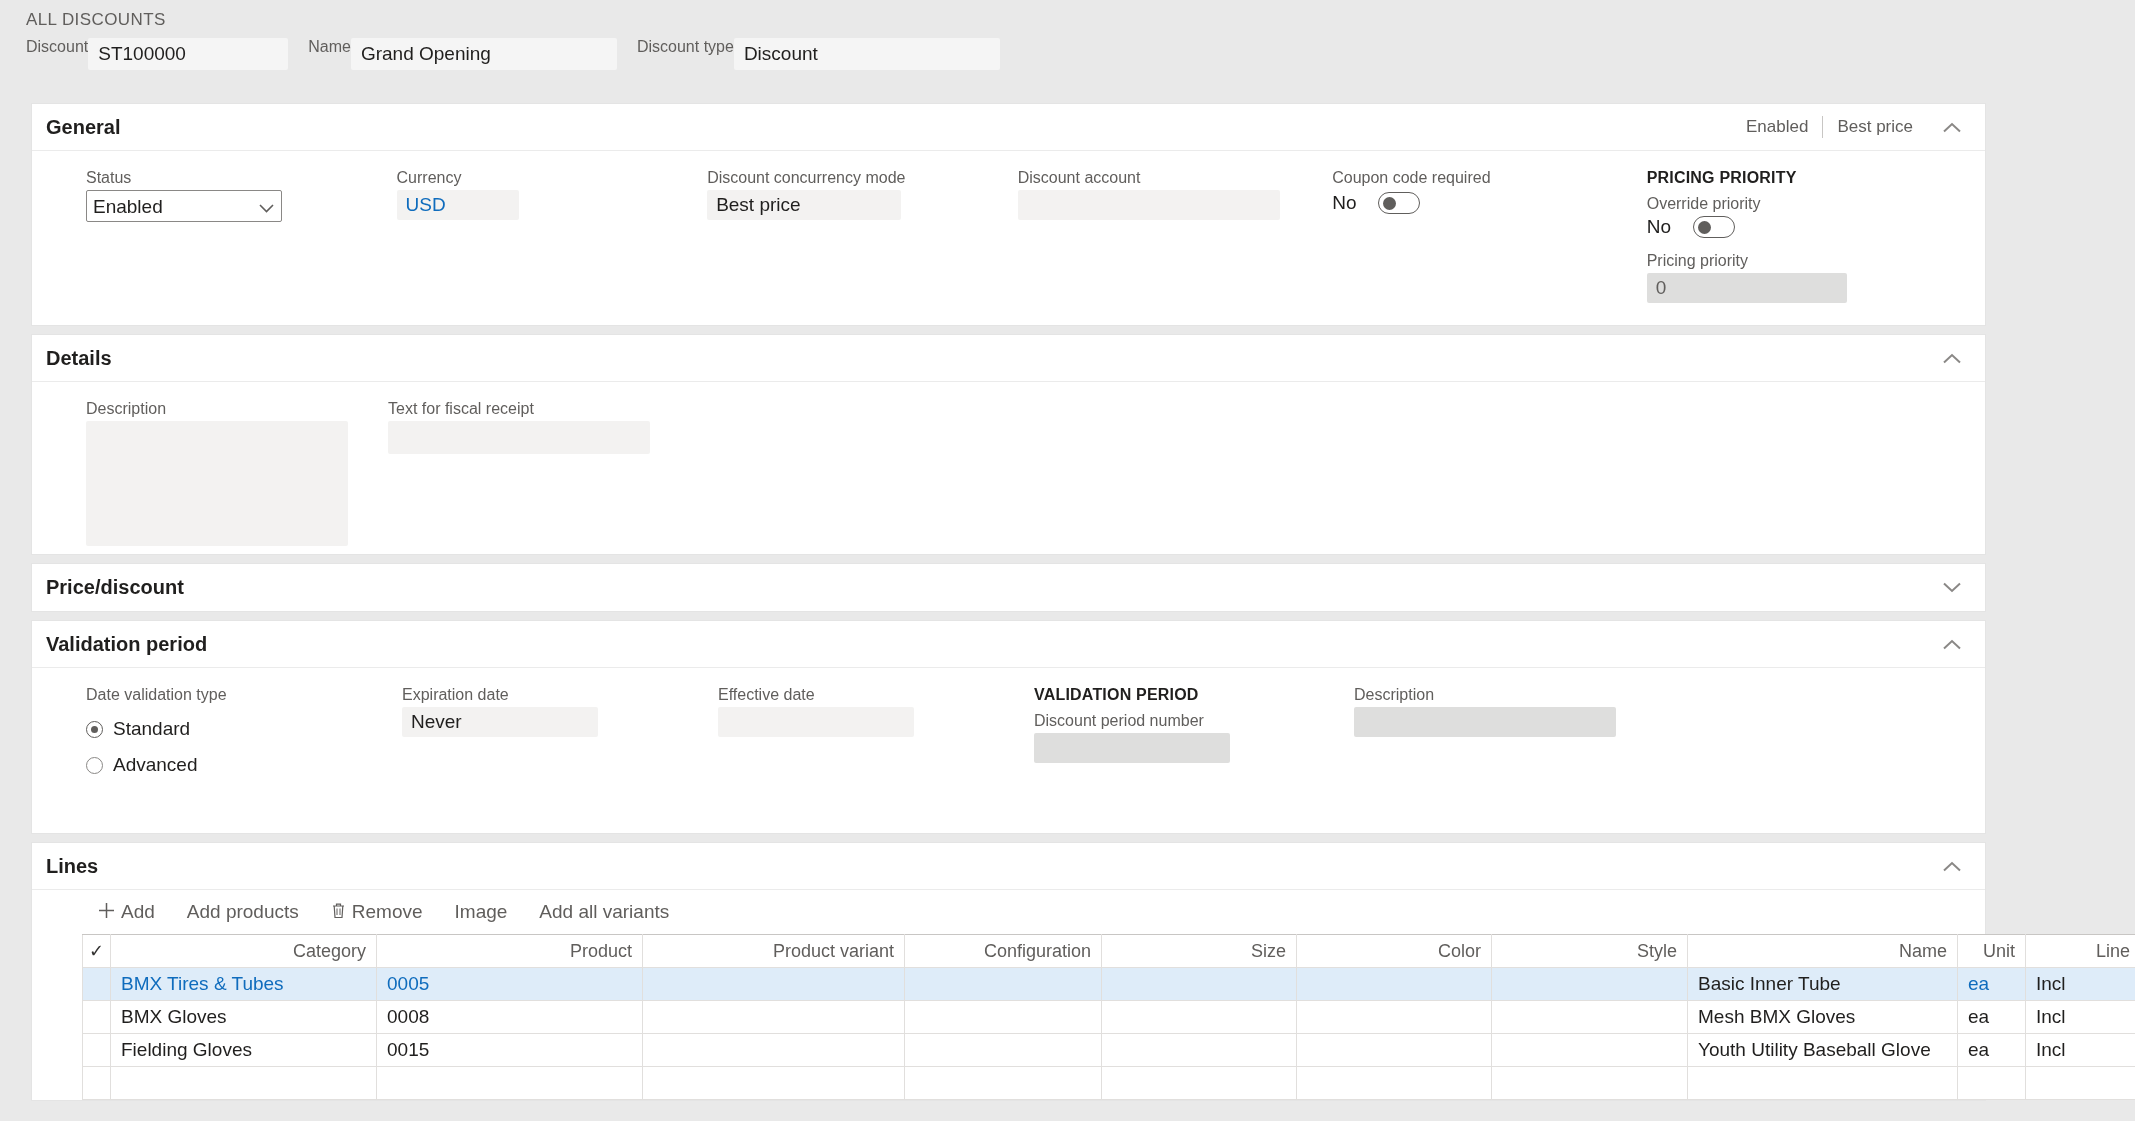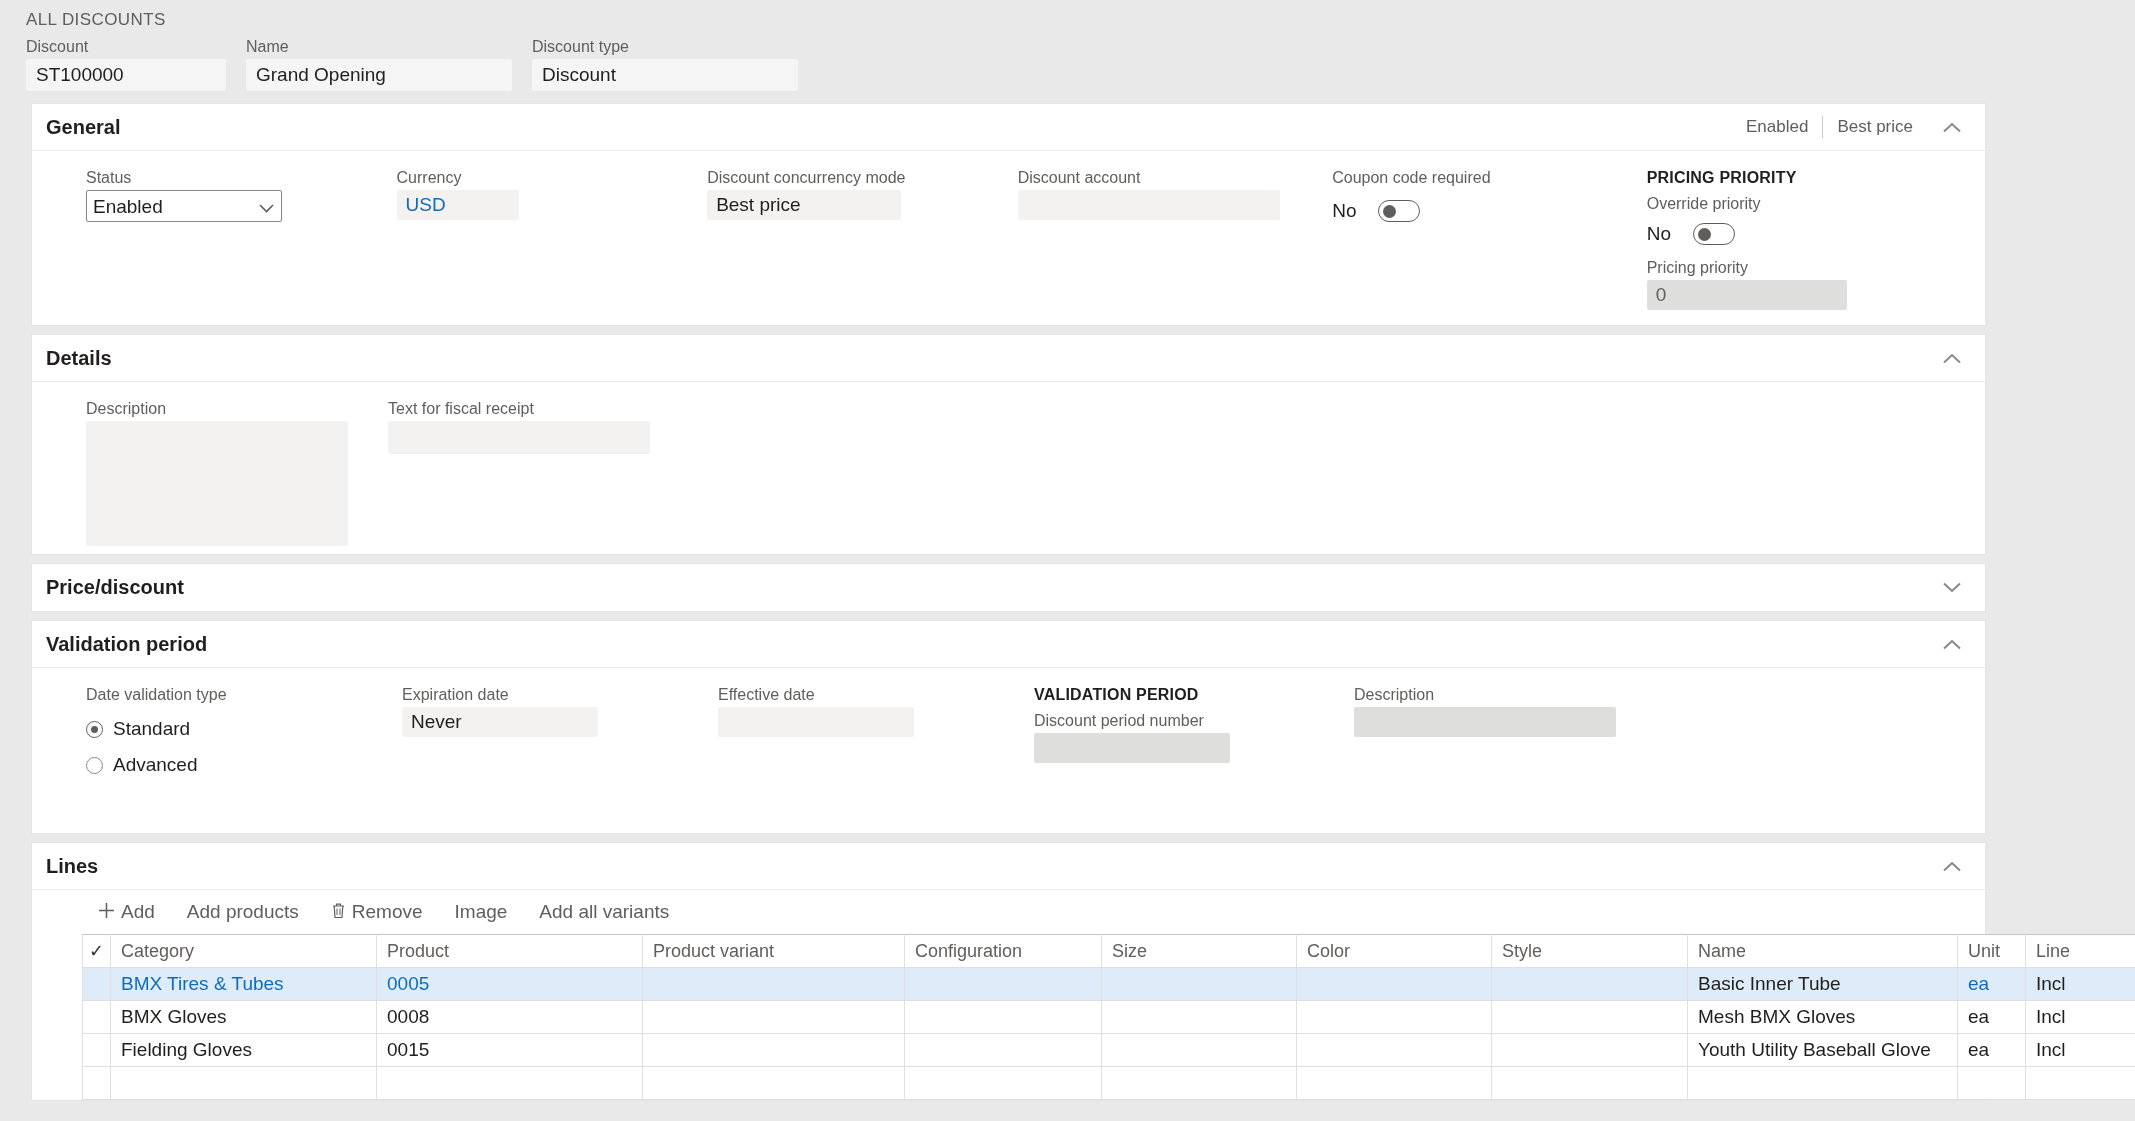--- a/index.html
+++ b/index.html
@@ -25,21 +25,21 @@
     letter-spacing: .4px;
     margin-left: 26px;
     margin-bottom: 8px;
   }
   .header-fields {
     display: flex;
     align-items: flex-start;
     margin-left: 26px;
     gap: 10px;
   }
-  .hf { display: flex; flex-direction: column; }
+  .hf { display: flex; }
   .hf-label {
     font-size: 16px;
     color: #605e5c;
     margin-bottom: 3px;
   }
   .hf-input {
     height: 32px;
     background: #f5f5f5;
     border: none;
     border-radius: 2px;
@@ -140,21 +140,21 @@
 
   
   .general-row { display: flex; align-items: flex-start; }
   .col-status { width: 316px; margin-left: 40px; }
   .col-currency { width: 316px; }
   .col-concurrency { width: 316px; }
   .col-account { width: 320px; }
   .col-coupon { width: 320px; }
   .col-pricing { width: 330px; }
 
-  .toggle-row { display: flex; align-items: center; gap: 12px; margin-top: 10px;}
+  .toggle-row { display: flex; align-items: center; gap: 12px; margin-top: 2px;}
   .toggle-text { font-size: 19px; color: #201f1e; min-width: 34px;}
   .toggle {
     width: 42px; height: 22px;
     border: 1px solid #605e5c;
     border-radius: 11px;
     background: #ffffff;
     position: relative;
     flex: none;
   }
   .toggle .knob {
@@ -231,21 +231,21 @@
   .tb-icon { font-size: 19px; line-height: 1; color:#605e5c; }
 
   table.grid {
     border-collapse: collapse;
     table-layout: fixed;
     margin-left: 50px;
     width: 2058px;
     font-size: 19px;
   }
   table.grid th {
-    text-align: left;
+    text-align: right;
     font-weight: 400;
     color: #605e5c;
     font-size: 18px;
     height: 33px;
     padding: 0 10px;
     border: 1px solid #e1dfdd;
     border-top: 1px solid #c8c6c4;
     background: #ffffff;
     white-space: nowrap;
     overflow: hidden;

